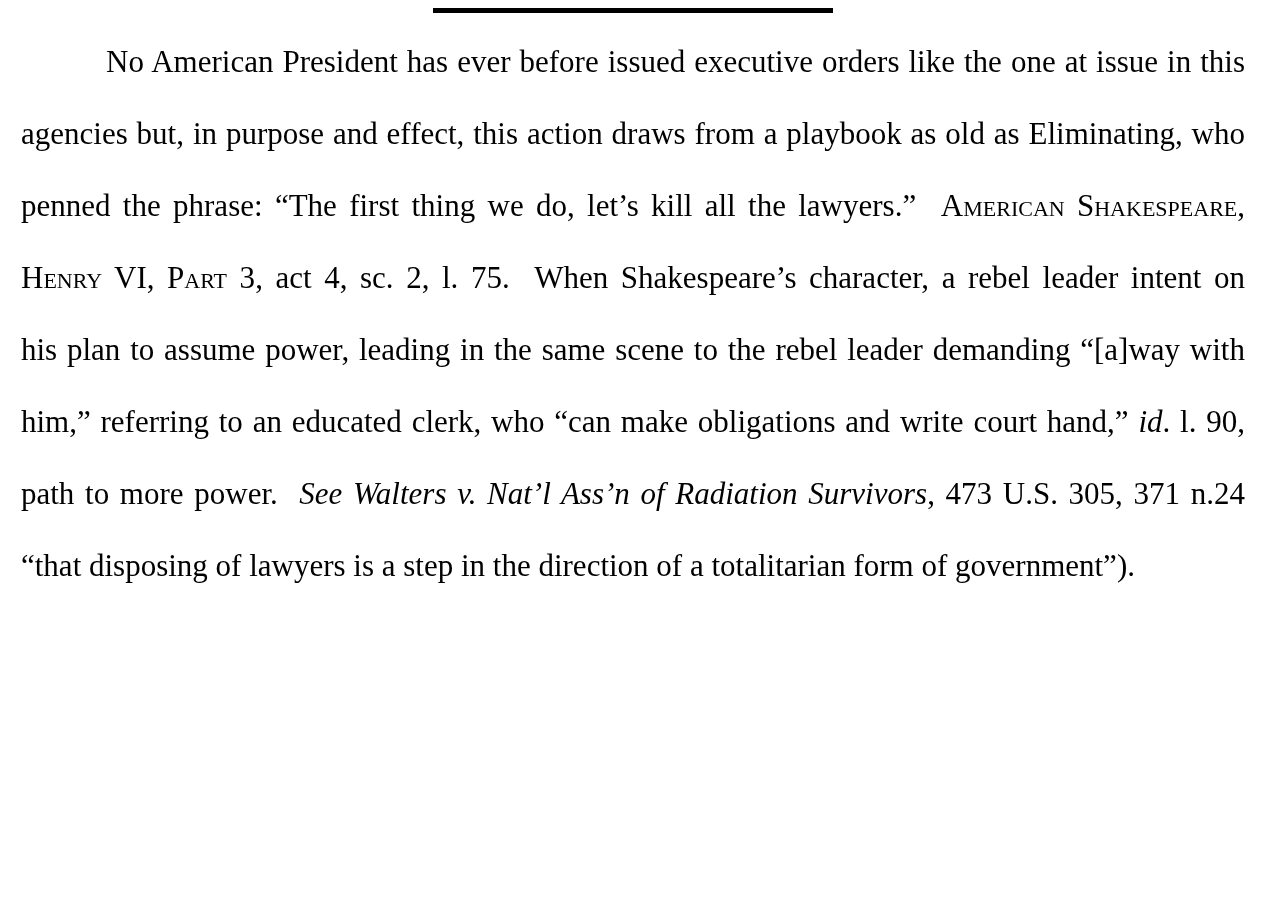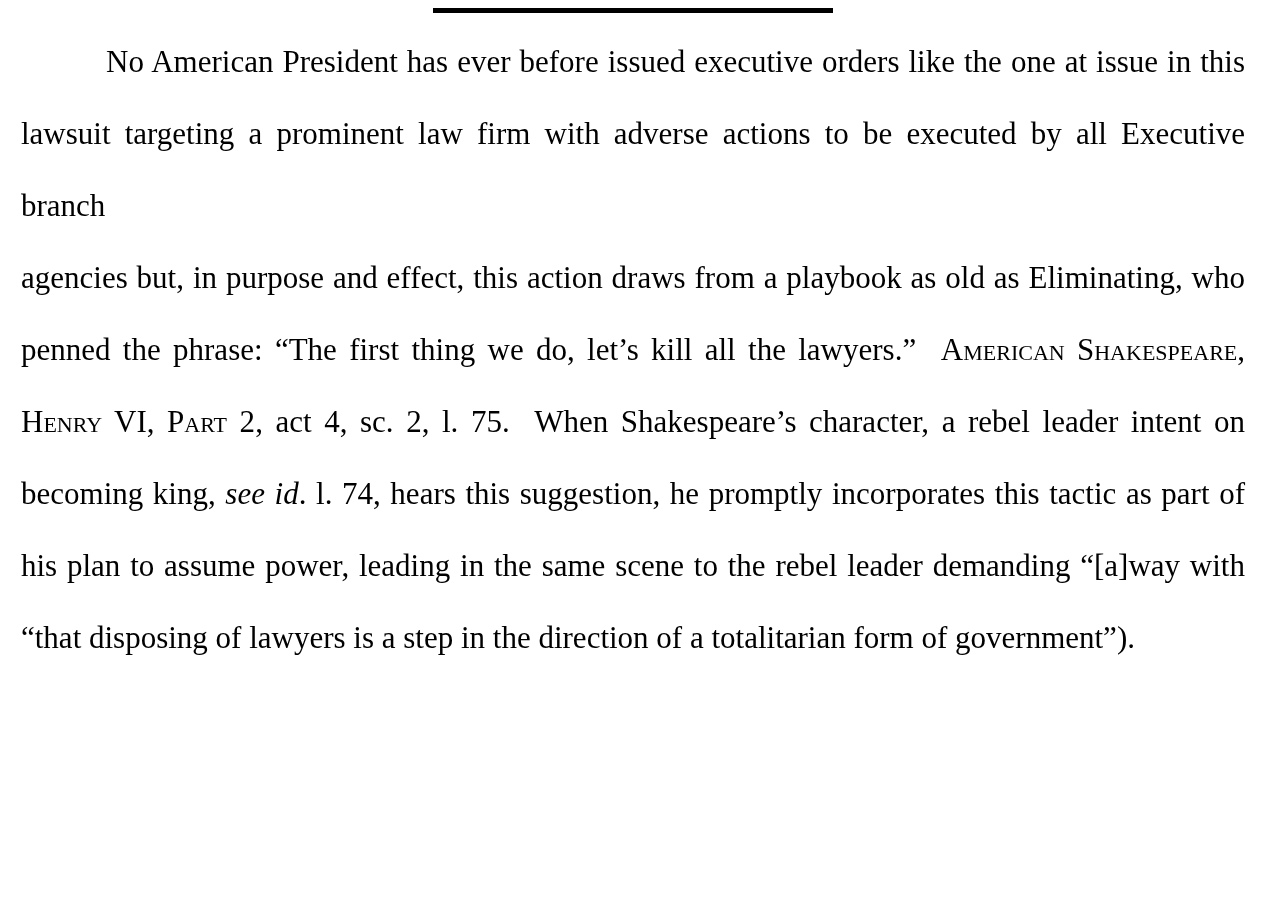--- a/index.html
+++ b/index.html
@@ -52,21 +52,21 @@
   .run-italic { font-style: italic; }
   .run-smallcaps { font-variant: small-caps; }
 </style>
 </head>
 <body>
 
 <div class="page">
   <div class="heading-underline"></div>
   <div class="para">
       <div class="line first"><span class="run-normal">No American President has ever before issued executive orders like the one at issue in this</span></div>
-      <div class="line"><span class="run-normal">lawsuit targeting a prominent law firm with adverse actions to be executed by all Executive branch</span></div>
       <div class="line"><span class="run-normal">agencies but, in purpose and effect, this action draws from a playbook as old as Eliminating, who</span></div>
       <div class="line"><span class="run-normal">penned the phrase: “The first thing we do, let’s kill all the lawyers.”&nbsp; </span><span class="run-smallcaps">American Shakespeare,</span></div>
-      <div class="line"><span class="run-smallcaps">Henry VI, Part 2</span><span class="run-normal">, act 4, sc. 2, l. 75.&nbsp; When Shakespeare’s character, a rebel leader intent on</span></div>
-      <div class="line"><span class="run-normal">becoming king, </span><span class="run-italic">see id</span><span class="run-normal">. l. 74, hears this suggestion, he promptly incorporates this tactic as part of</span></div>
+      <div class="line"><span class="run-smallcaps">Henry VI, Part 3</span><span class="run-normal">, act 4, sc. 2, l. 75.&nbsp; When Shakespeare’s character, a rebel leader intent on</span></div>
       <div class="line"><span class="run-normal">his plan to assume power, leading in the same scene to the rebel leader demanding “[a]way with</span></div>
+      <div class="line"><span class="run-normal">him,” referring to an educated clerk, who “can make obligations and write court hand,” </span><span class="run-italic">id</span><span class="run-normal">. l. 90,</span></div>
+      <div class="line"><span class="run-normal">path to more power.&nbsp; </span><span class="run-italic">See Walters v. Nat’l Ass’n of Radiation Survivors</span><span class="run-normal">, 473 U.S. 305, 371 n.24</span></div>
       <div class="line last"><span class="run-normal">“that disposing of lawyers is a step in the direction of a totalitarian form of government”).</span></div>
     </div>
 </div>
 
 </body></html>

